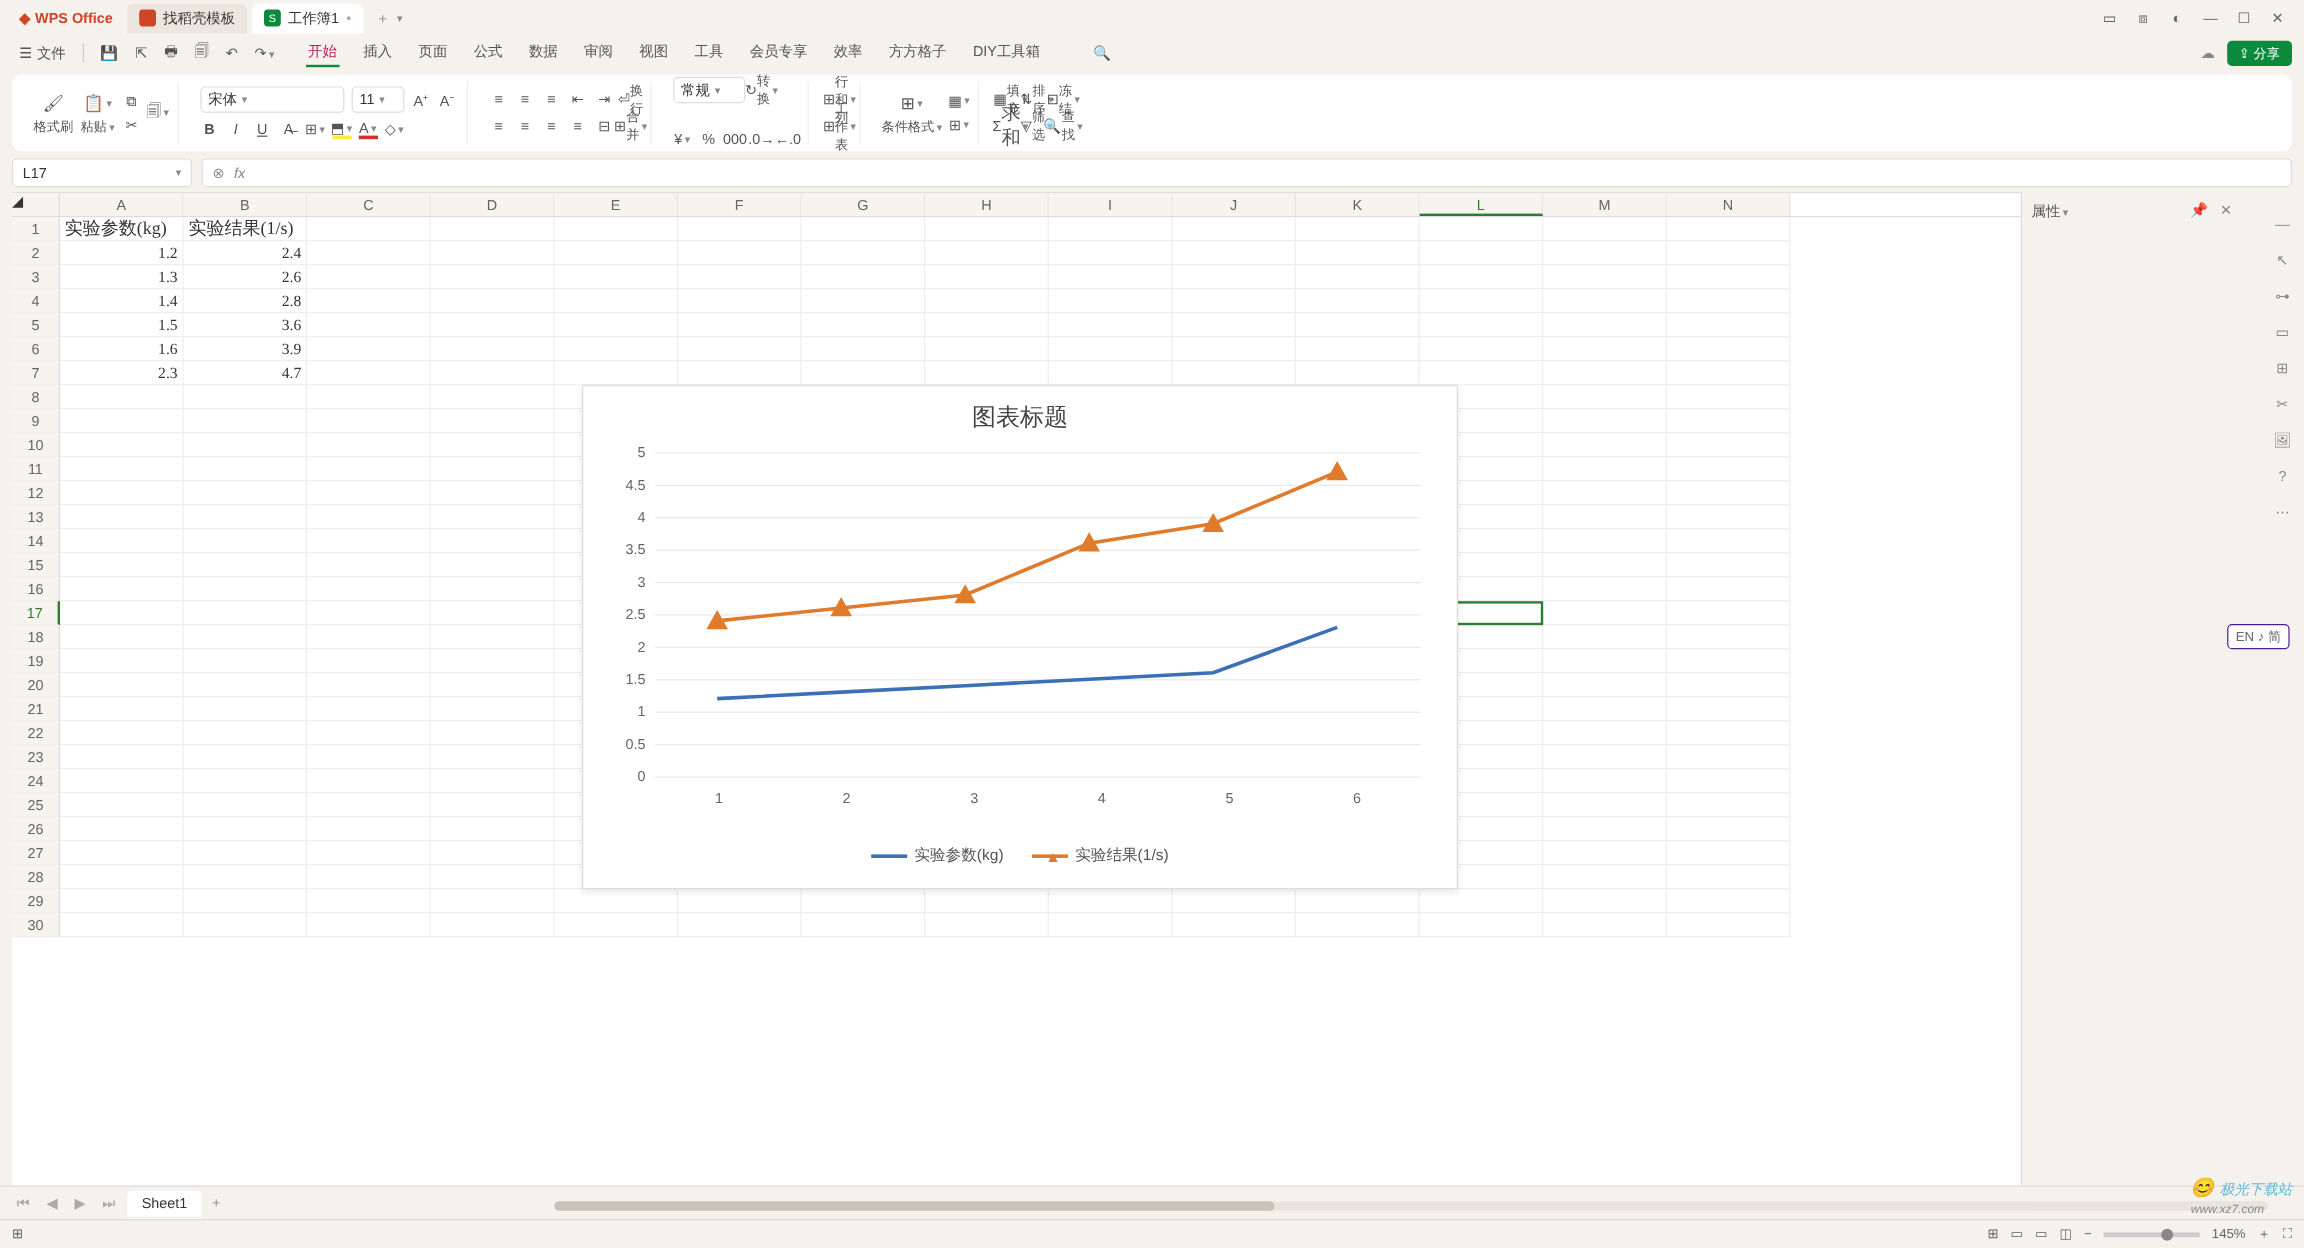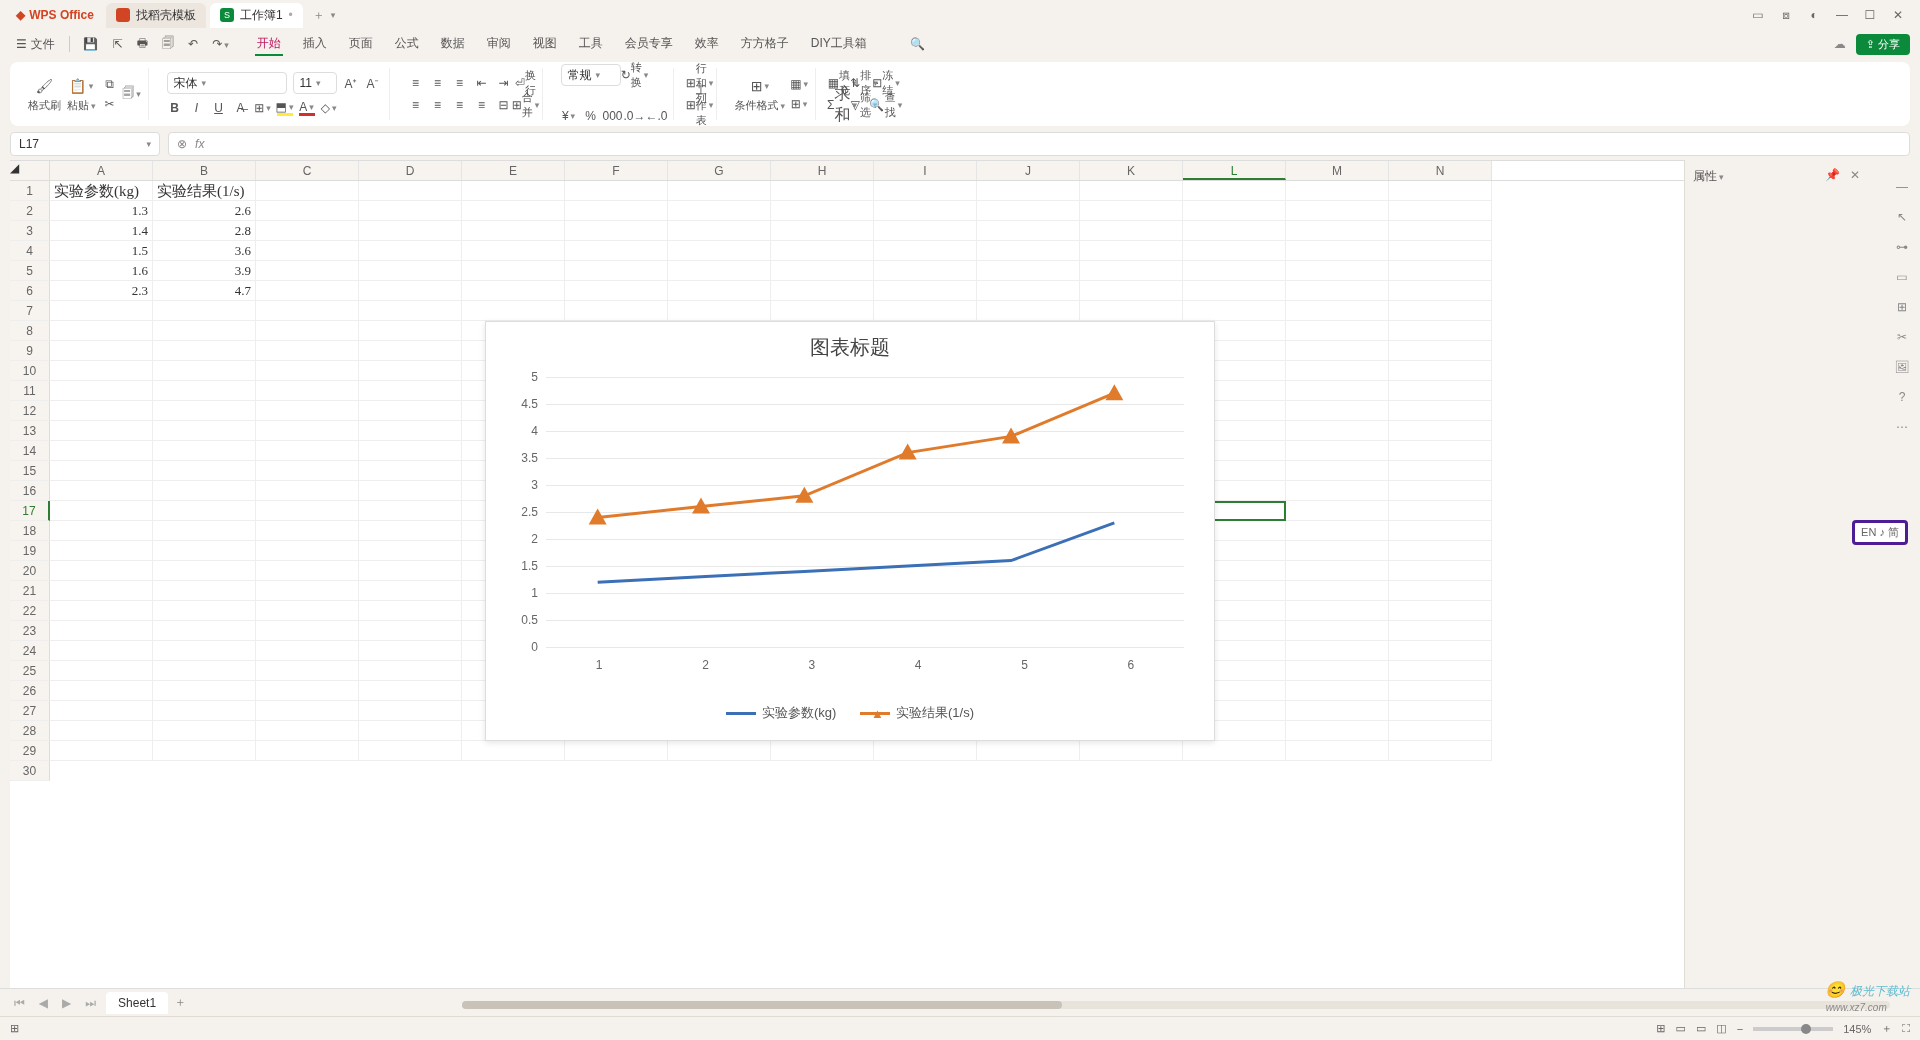--- a/index.html
+++ b/index.html
@@ -85,21 +85,21 @@
 .sheettabs .nav { color: #aaa; padding: 0 4px; }
 .sheettabs .stab { background: #fff; padding: 4px 12px; border-radius: 4px 4px 0 0; font-size: 12px; }
 .sheettabs .scroll { flex: 1; margin: 0 20px; height: 10px; position: relative; }
 .sheettabs .scroll .track { position: absolute; left: 250px; right: 0; top: 3px; height: 8px; background: #e8e3db; border-radius: 4px; }
 .sheettabs .scroll .thumb { position: absolute; left: 250px; width: 600px; top: 3px; height: 8px; background: #c9c2b8; border-radius: 4px; }
 
 
 .statusbar { position: absolute; bottom: 0; left: 0; right: 0; height: 24px; background: #f5f1ec; border-top: 1px solid #e0dbd3; display: flex; align-items: center; padding: 0 10px; font-size: 11px; color: #666; }
 .statusbar .right { margin-left: auto; display: flex; align-items: center; gap: 10px; }
 .watermark { position: absolute; right: 10px; bottom: 26px; font-size: 12px; color: #5dbcd2; font-style: italic; }
-.langbadge { position: absolute; right: 12px; top: 520px; background: #fff; border: 3px solid #4c1d95; border-radius: 4px; padding: 2px 6px; font-size: 11px; color: #666; }
+.langbadge { position: absolute; right: 12px; top: 520px; background: #fff; border: 1px solid #4c1d95; border-radius: 4px; padding: 2px 6px; font-size: 11px; color: #666; }
 </style>
 </head>
 <body>
 
 <div class="titlebar">
   <div class="app">
     <span style="color:#d14424;">◆</span>
     <span>WPS Office</span>
   </div>
   <div class="tab">
@@ -346,20 +346,36 @@
             <div class="cell"></div>
             <div class="cell"></div>
             <div class="cell"></div>
             <div class="cell"></div>
             <div class="cell"></div>
             <div class="cell"></div>
             <div class="cell"></div>
             <div class="cell"></div>
           </div>
           <div class="row">
+            <div class="cell">1.2</div>
+            <div class="cell">2.4</div>
+            <div class="cell"></div>
+            <div class="cell"></div>
+            <div class="cell"></div>
+            <div class="cell"></div>
+            <div class="cell"></div>
+            <div class="cell"></div>
+            <div class="cell"></div>
+            <div class="cell"></div>
+            <div class="cell"></div>
+            <div class="cell"></div>
+            <div class="cell"></div>
+            <div class="cell"></div>
+          </div>
+          <div class="row">
             <div class="cell">1.3</div>
             <div class="cell">2.6</div>
             <div class="cell"></div>
             <div class="cell"></div>
             <div class="cell"></div>
             <div class="cell"></div>
             <div class="cell"></div>
             <div class="cell"></div>
             <div class="cell"></div>
             <div class="cell"></div>

